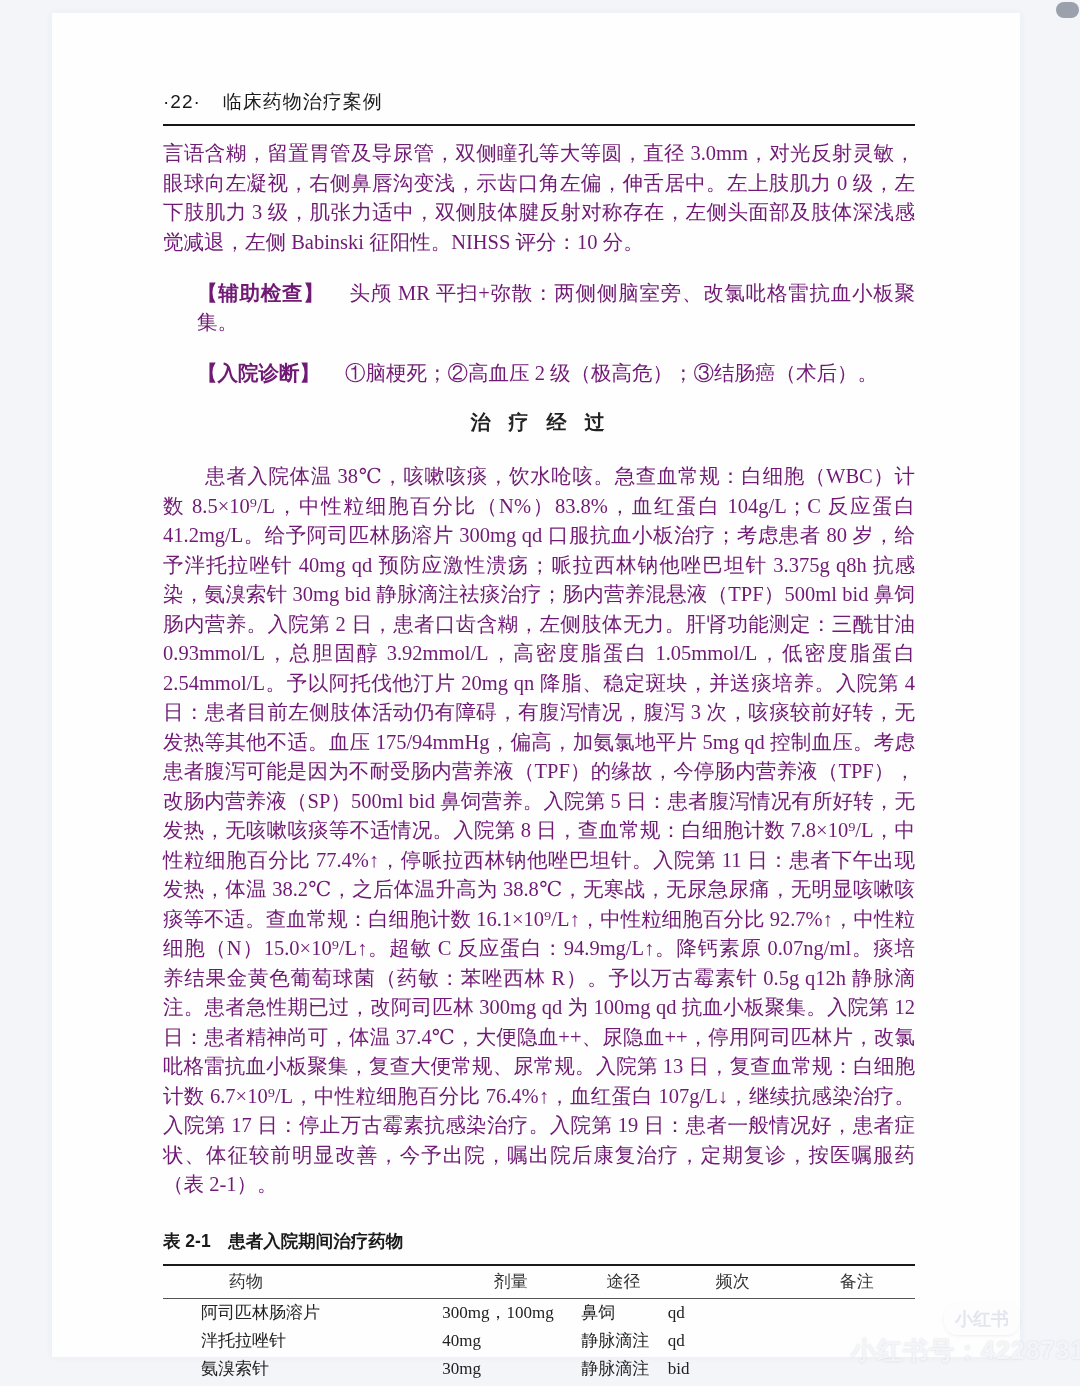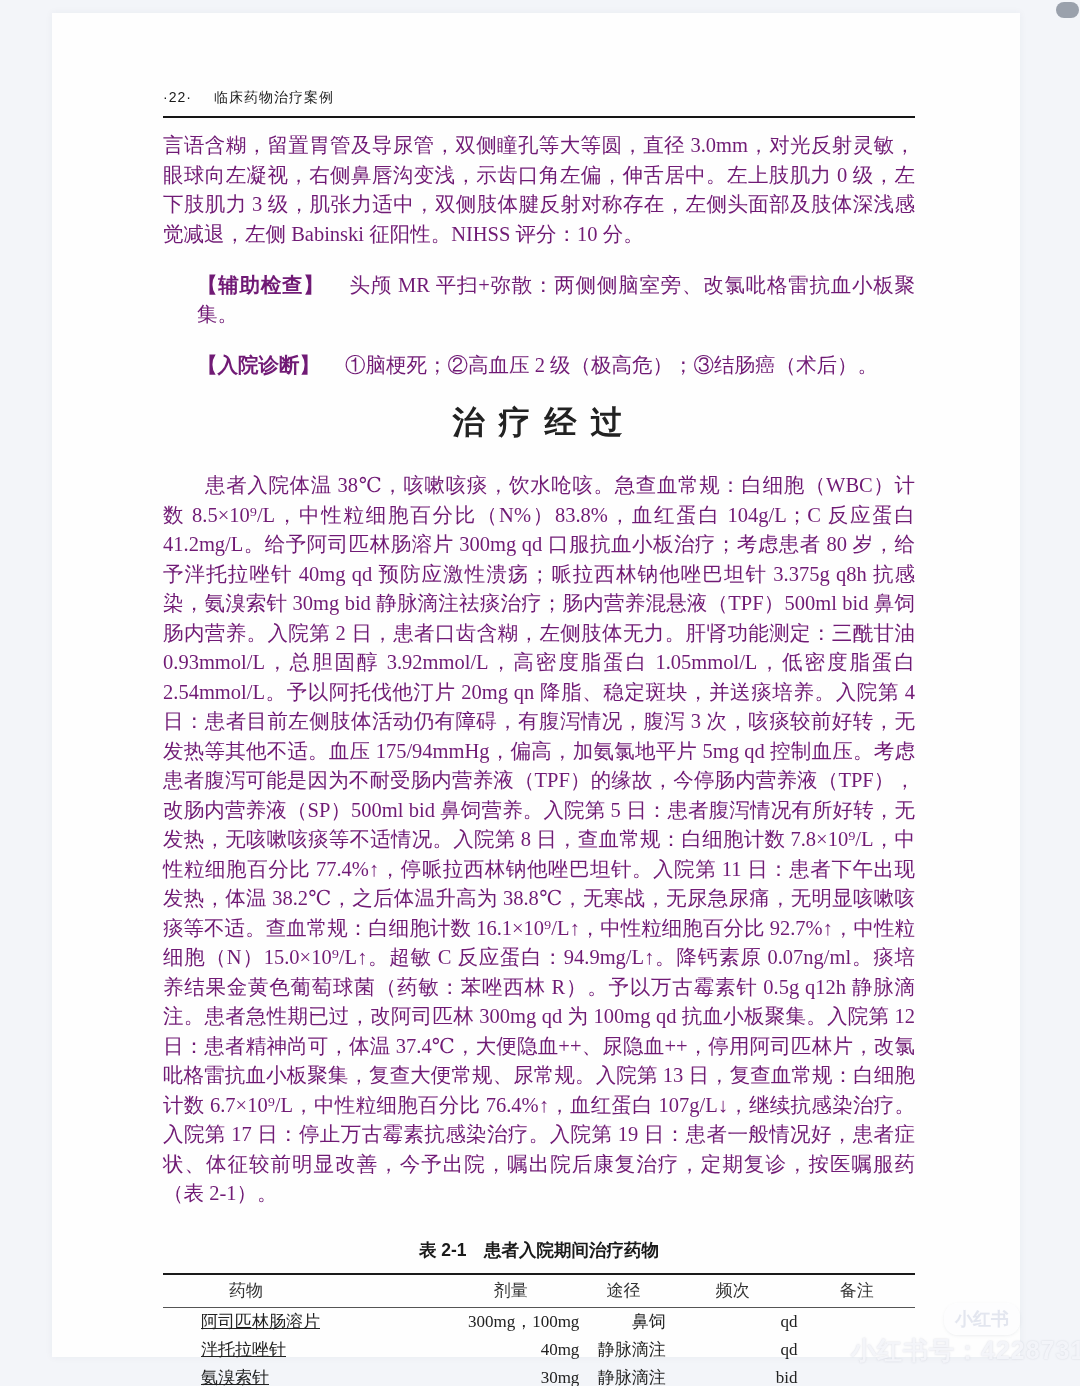--- a/index.html
+++ b/index.html
@@ -14,65 +14,64 @@
     background:#fefefe;
     box-shadow:0 0 8px rgba(40,50,80,0.05);
   }
   .content{
     position:absolute;left:111px;top:0;width:752px;
   }
   
   .page-header{
     margin-top:76px;
     font-family:"Liberation Sans","DejaVu Sans",sans-serif;
-    font-size:14px;color:#1a1a1a;
+    font-size:19px;color:#1a1a1a;
     border-bottom:2px solid #161616;
     padding-bottom:9px;
     letter-spacing:1px;
   }
   .page-header .pgnum{margin-right:22px;}
   
   .bodytext{
     font-size:20.5px;line-height:29.5px;text-align:justify;
     color:#701a75;
   }
   .intro{margin-top:13px;}
   .labeled{margin-top:0;padding-left:34px;}
   .labeled .lbl{
     font-family:"Liberation Sans","DejaVu Sans",sans-serif;
     font-weight:bold;margin-right:25px;
   }
   .section-title{
     margin-top:15px;margin-bottom:24px;
     text-align:center;
-    font-family:Liberation Serif, serif;
-    font-weight:bold;font-size:32px;letter-spacing:3px;color:#222;
+    font-family:Liberation Mono, monospace;
+    font-weight:bold;font-size:20px;letter-spacing:3px;color:#222;
   }
   .treatment{text-indent:42px;margin-top:26px;}
   
   .tbl-caption{
     margin-top:29px;
-    text-align:center;
     font-family:"Liberation Sans","DejaVu Sans",sans-serif;
     font-weight:bold;font-size:17.5px;color:#1a1a1a;
   }
   table.drugs{
     margin-top:11px;width:100%;border-collapse:collapse;
     font-size:17px;color:#222;
     border-top:2.5px solid #1a1a1a;
     border-bottom:3px solid #1a1a1a;
   }
   table.drugs th{
     font-weight:normal;color:#333;
     border-bottom:1.5px solid #555;
     height:30px;text-align:center;
   }
-  table.drugs td{height:26px;text-align:right;}
+  table.drugs td{height:26px;text-align:left;}
   table.drugs th.c0{text-align:left;padding-left:66px;}
-  table.drugs td.c0{text-align:left;padding-left:38px;text-decoration:underline;}
+  table.drugs td.c0{text-align:left;padding-left:38px;}
   col.w0{width:37%;} col.w1{width:18.5%;} col.w2{width:11.5%;}
   col.w3{width:17.5%;} col.w4{width:15.5%;}
   
   .scroll-thumb{
     position:absolute;top:2px;right:1px;width:23px;height:16px;
     border-radius:8px;background:#9aa1ac;
   }
   
   .wm-badge{
     position:absolute;left:944px;top:1303px;

